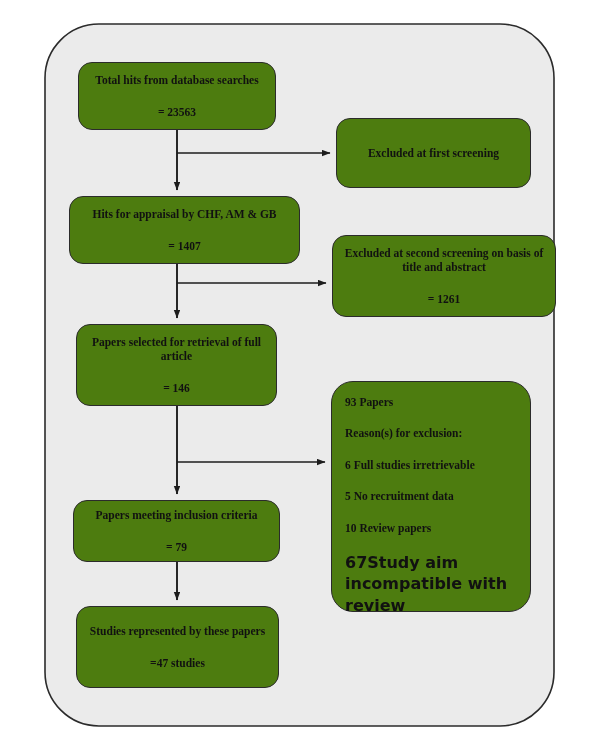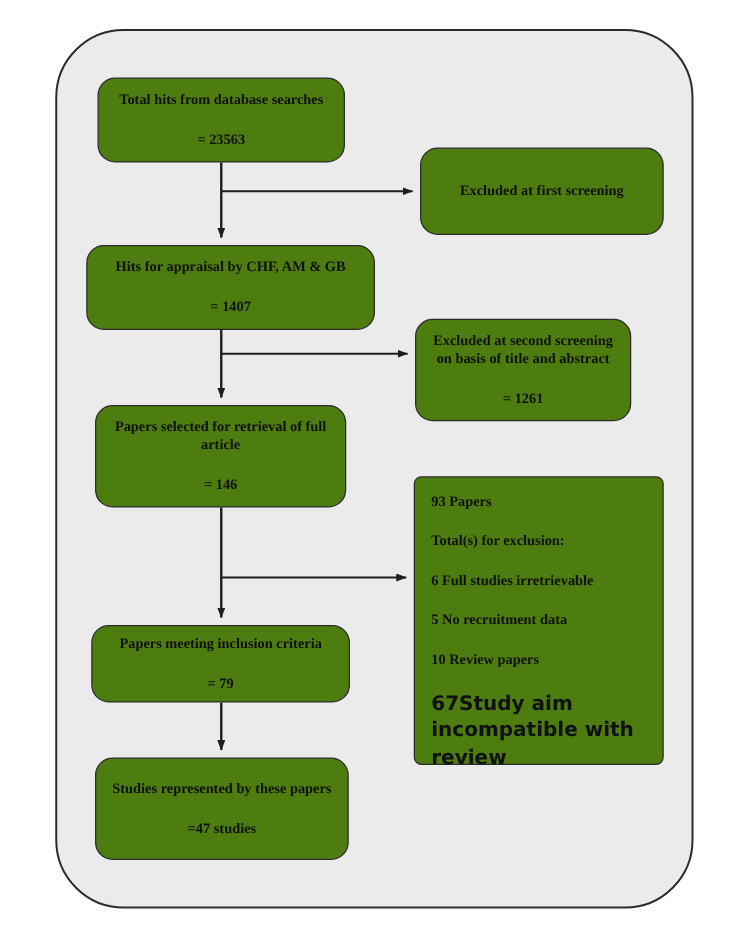--- a/index.html
+++ b/index.html
@@ -50,28 +50,28 @@
     margin-top: 17px;
   }
   
   #node-total-hits   { left: 78px;  top: 62px;  width: 198px; height: 68px; }
   #node-appraisal    { left: 69px;  top: 196px; width: 231px; height: 68px; }
   #node-retrieval    { left: 76px;  top: 324px; width: 201px; height: 82px; }
   #node-inclusion    { left: 73px;  top: 500px; width: 207px; height: 62px; }
   #node-studies      { left: 76px;  top: 606px; width: 203px; height: 82px; }
   
   #node-excl-first   { left: 336px; top: 118px; width: 195px; height: 70px; }
-  #node-excl-second  { left: 332px; top: 255px; width: 173px; height: 82px; }
+  #node-excl-second  { left: 332px; top: 235px; width: 224px; height: 82px; }
 
   #node-reasons {
     left: 331px;
     top: 381px;
     width: 200px;
     height: 231px;
-    border-radius: 6px;
+    border-radius: 22px;
     align-items: flex-start;
     justify-content: flex-start;
     text-align: left;
     padding: 13px 9px 10px 13px;
     font-size: 11.5px;
   }
   #node-reasons .reason-line {
     display: block;
     width: 100%;
     margin-bottom: 17px;
@@ -142,20 +142,20 @@
     <span class="value">= 79</span>
   </div>
 
   <div class="node" id="node-studies">
     <span class="title">Studies represented by these papers</span>
     <span class="value">=47 studies</span>
   </div>
 
   <div class="node" id="node-reasons">
     <span class="reason-line">93 Papers</span>
-    <span class="reason-line">Total(s) for exclusion:</span>
+    <span class="reason-line">Reason(s) for exclusion:</span>
     <span class="reason-line">6 Full studies irretrievable</span>
     <span class="reason-line">5 No recruitment data</span>
     <span class="reason-line">10 Review papers</span>
     <span class="reason-line sans">67Study aim incompatible with review</span>
   </div>
 
 </div>
 
 </body></html>

